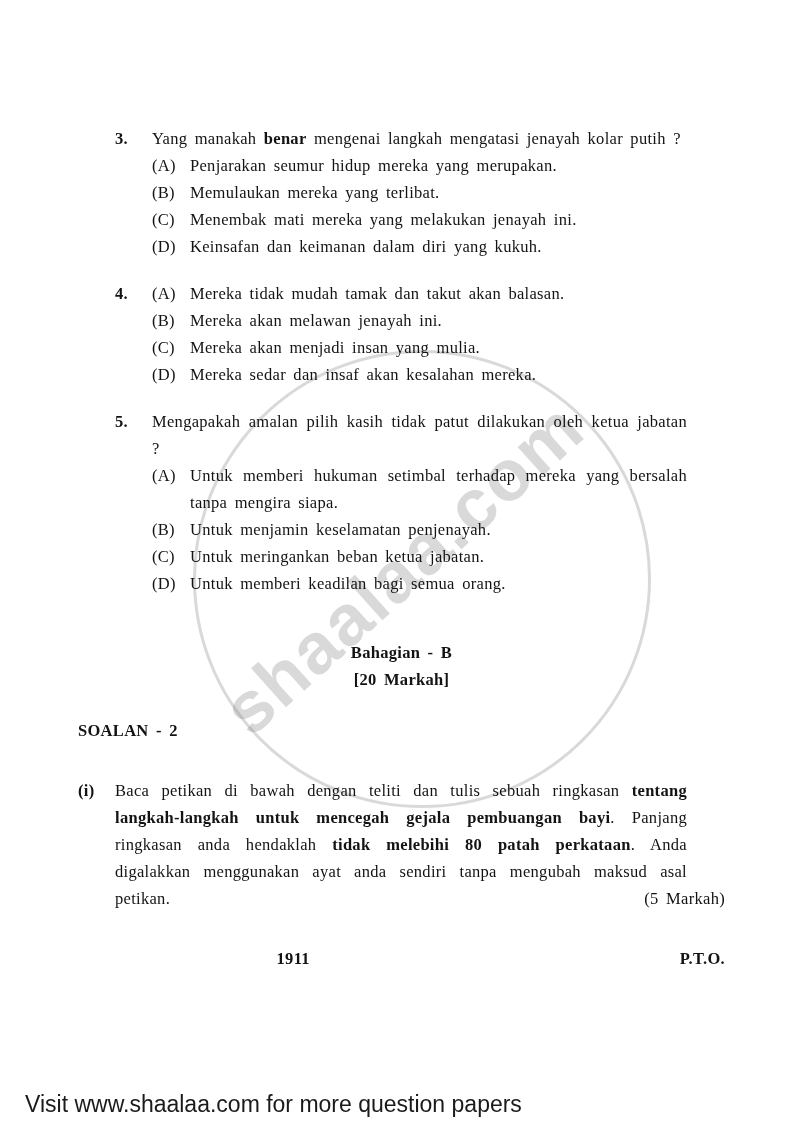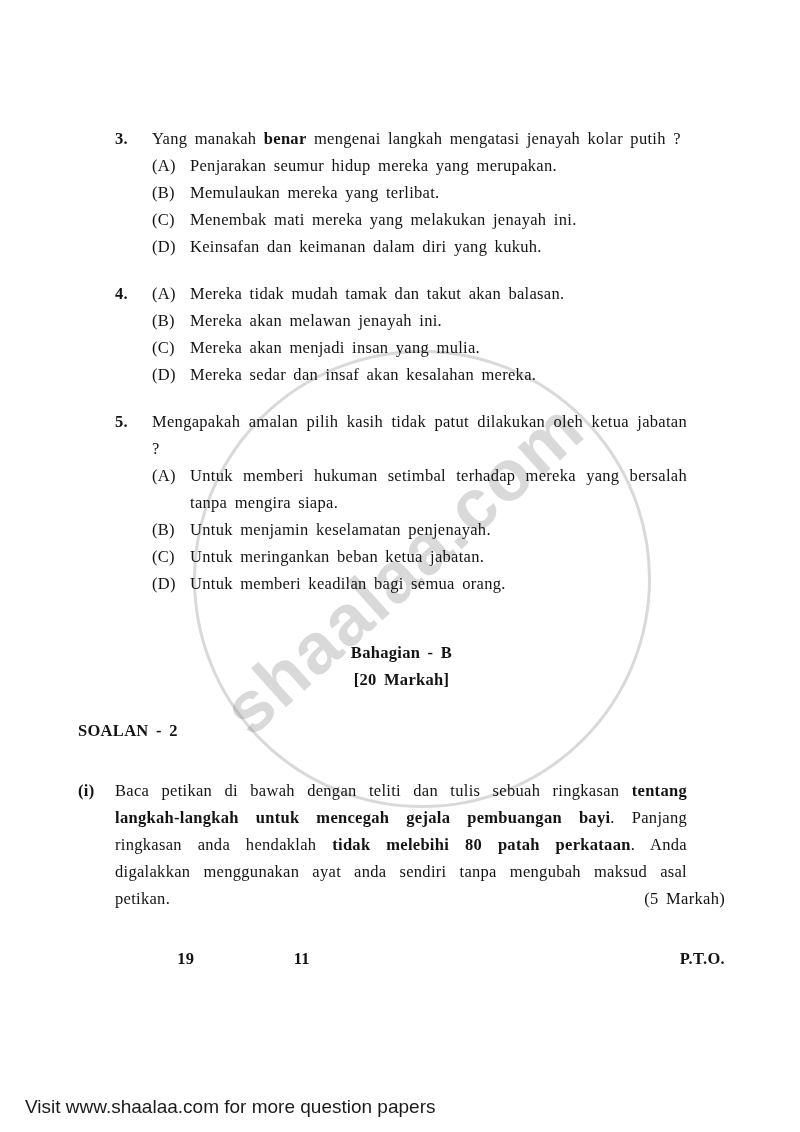--- a/index.html
+++ b/index.html
@@ -56,28 +56,28 @@
   .soalan { font-weight: bold; margin-top: 24px; }
 
   .instruction { display: flex; position: relative; margin-top: 33px; }
   .instr-marker { width: 37px; flex: none; font-weight: bold; }
   .instr-body { flex: 1; margin: 0; text-align: justify; padding-right: 38px; min-width: 0; }
   .marks { position: absolute; right: 0; bottom: 0; font-weight: normal; white-space: nowrap; }
 
   .page-footer {
     display: flex; margin-top: 33px; font-weight: bold;
   }
-  .f-left  { flex: 1; text-align: center; }
+  .f-left  { flex: 1; text-align: right; }
   .f-center{ flex: 1; }
   .f-right { flex: 1; text-align: right; }
 
   .visit-bar {
     position: absolute; left: 25px; bottom: 14px; z-index: 2;
     font-family: "Liberation Sans", sans-serif;
-    font-size: 19px; color: #1a1a1a;
+    font-size: 23px; color: #1a1a1a;
   }
 </style>
 </head>
 <body>
 
 <div class="watermark">
   <div class="wm-circle"></div>
   <div class="wm-text">shaalaa.com</div>
 </div>
 

